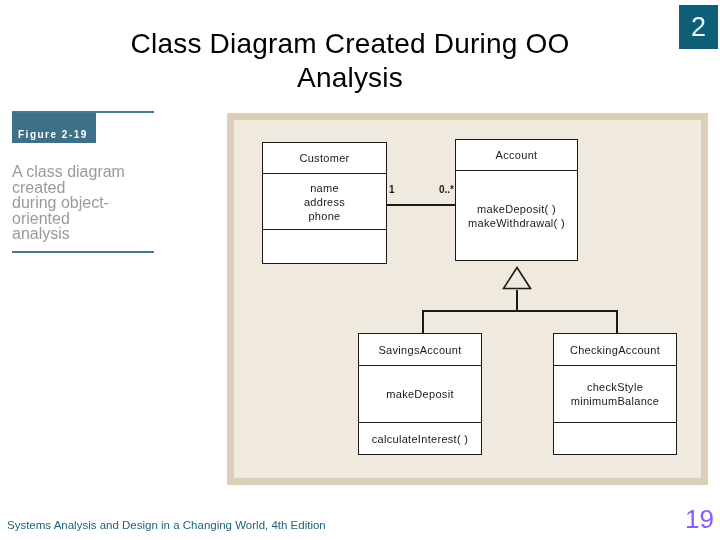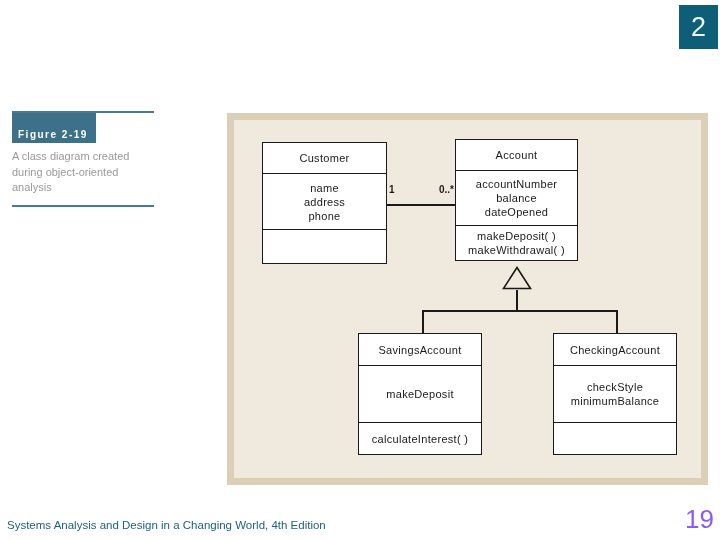--- a/index.html
+++ b/index.html
@@ -25,21 +25,21 @@
   }
 
   
   .fig{position:absolute;left:12px;top:111px;width:142px}
   .fig-topline{height:2px;background:#47798f}
   .fig-label{
     display:inline-block;background:#3d7189;color:#ffffff;
     font-size:10px;font-weight:bold;letter-spacing:1.5px;
     padding:16px 8px 3px 6px;
   }
-  .fig-caption{color:#9a9a9a;font-size:11px;line-height:15.5px;margin-top:6px}
+  .fig-caption{color:#9a9a9a;font-size:16px;line-height:15.5px;margin-top:21px}
   .fig-bottomline{height:2px;background:#47798f;margin-top:9px}
 
   
   .panel{
     position:absolute;left:227px;top:113px;width:481px;height:372px;
     background:#f0eade;border:7px solid #dbcfb8;box-sizing:border-box;
   }
   .panel-inner{position:relative;width:467px;height:358px}
 
   
@@ -62,20 +62,24 @@
 
   
   .footer-text{position:absolute;left:7px;top:519px;font-size:11.5px;color:#1e6379}
   .page-num{position:absolute;left:685px;top:504px;font-size:26px;color:#8b5cf6}
 </style>
 </head>
 <body>
 
 <div class="slide">
 
+  <div class="title">
+    <div>Class Diagram Created During OO</div>
+    <div>Analysis</div>
+  </div>
 
   <div class="slide-num">
     <span>2</span>
   </div>
 
   <div class="fig">
     <div class="fig-topline"></div>
     <div class="fig-label">Figure 2-19</div>
     <div class="fig-caption">
       <div>A class diagram created</div>
@@ -96,25 +100,20 @@
           <span>name</span>
           <span>address</span>
           <span>phone</span>
         </div>
         <div class="sec grow"></div>
       </div>
 
       <div class="uml" style="left:221px;top:19px;width:123px;height:122px">
         <div class="sec" style="height:30px">
           <span>Account</span>
-        </div>
-        <div class="sec" style="height:55px">
-          <span>accountNumber</span>
-          <span>balance</span>
-          <span>dateOpened</span>
         </div>
         <div class="sec grow">
           <span>makeDeposit( )</span>
           <span>makeWithdrawal( )</span>
         </div>
       </div>
 
       <div class="line" style="left:153px;top:84px;width:68px;height:2px"></div>
       <div class="mult" style="left:155px;top:64px">1</div>
       <div class="mult" style="left:186px;top:64px;width:34px;text-align:right">0..*</div>

